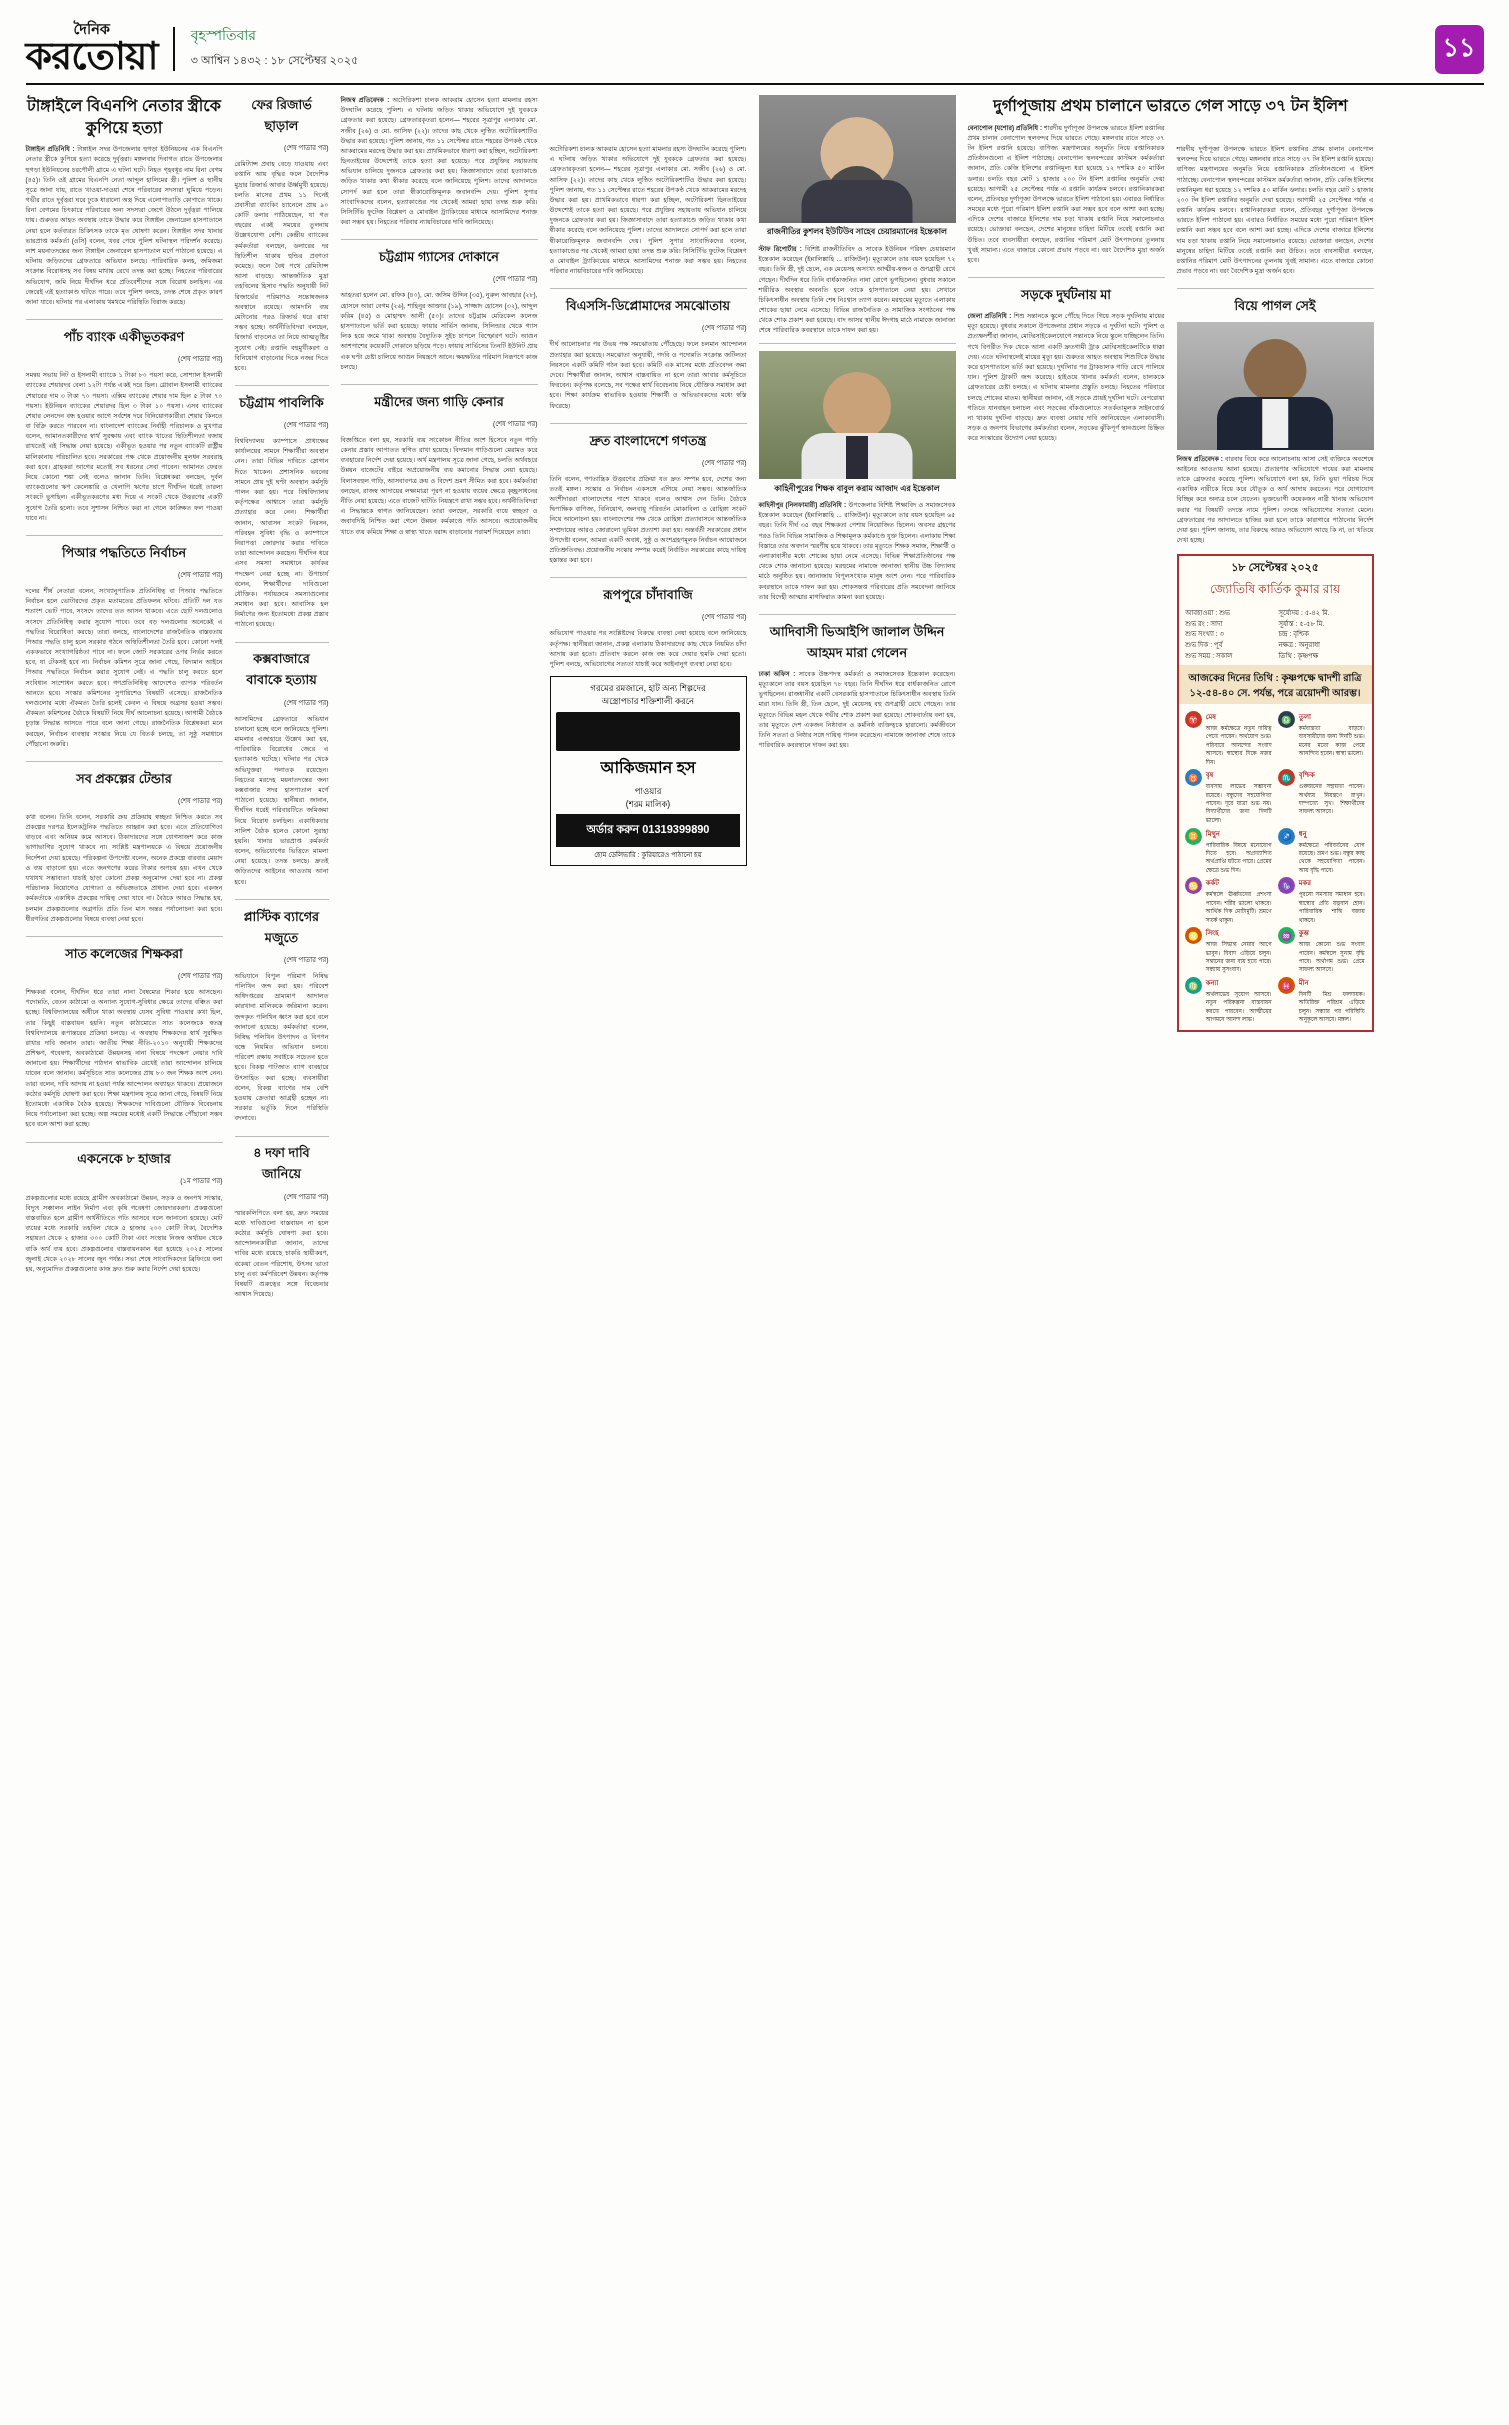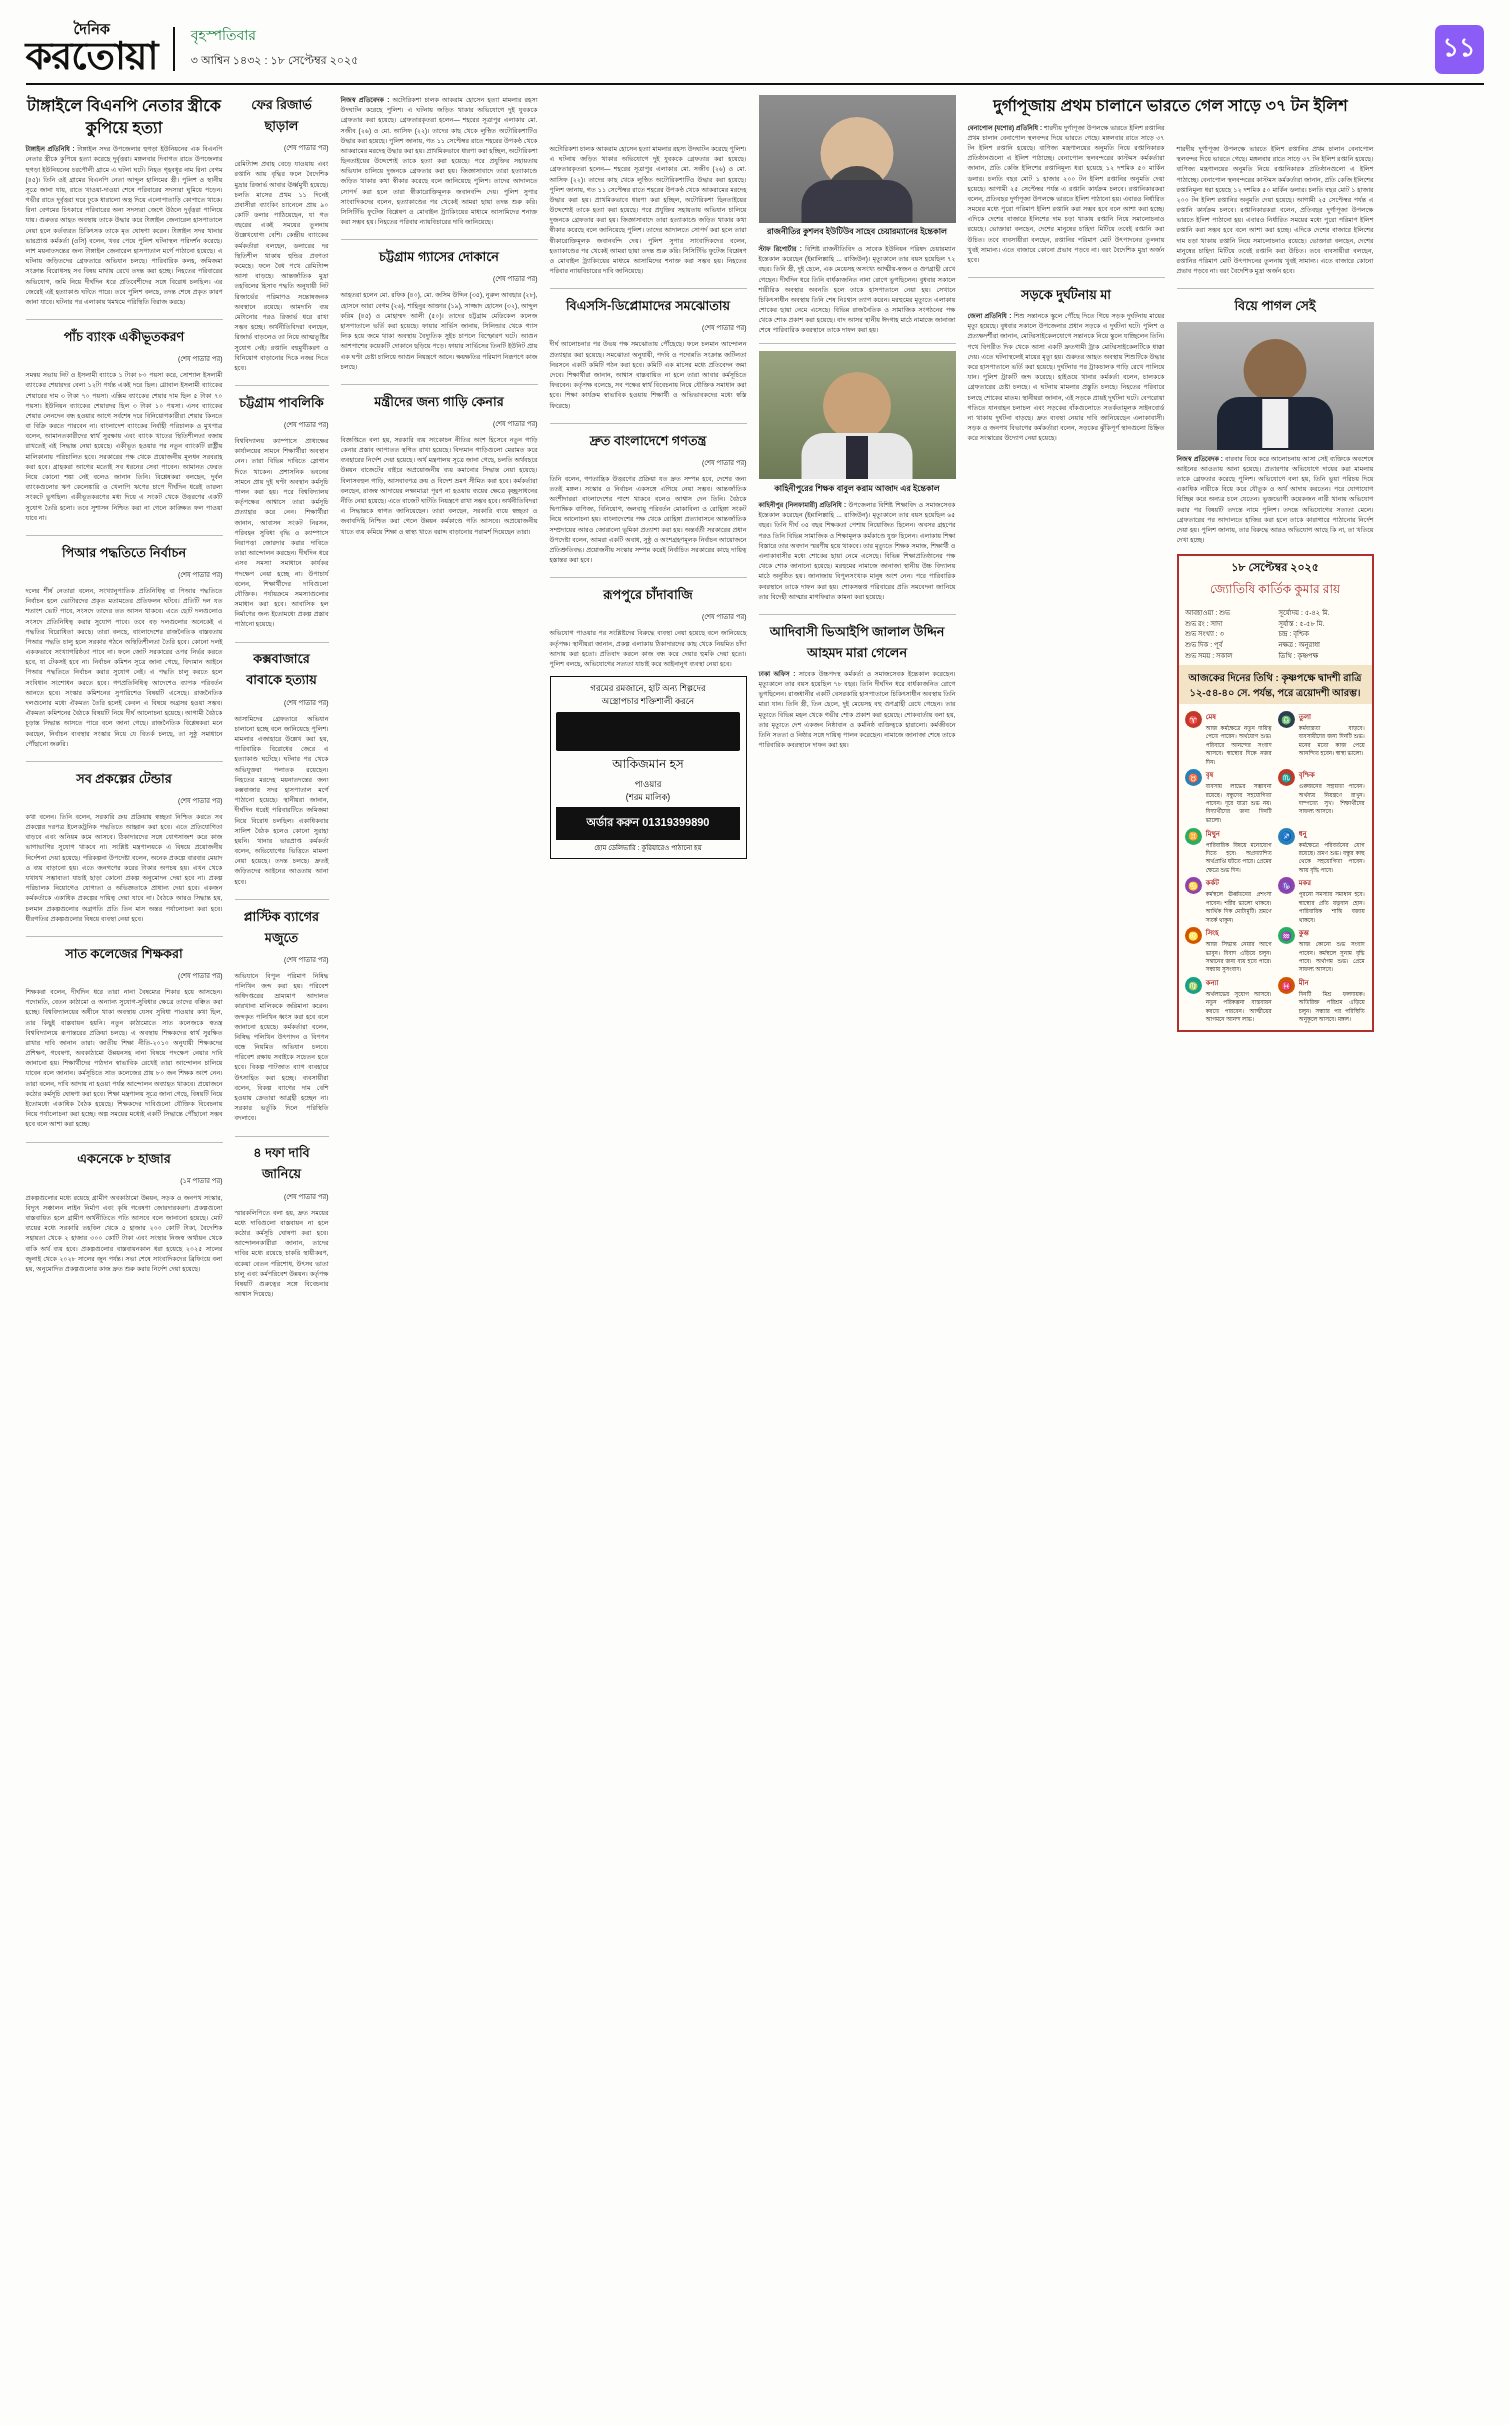--- a/index.html
+++ b/index.html
@@ -10,42 +10,42 @@
   }
   
   .masthead{display:flex;align-items:flex-end;border-bottom:2.6px solid #111;padding-bottom:8.5px;}
   .logo-wrap{display:flex;flex-direction:column;align-items:flex-start;}
   .logo-small{font-size:14.5px;font-weight:bold;color:#111;line-height:1;margin-left:48px;margin-bottom:1.7px;}
   .logo-big{font-size:38px;font-weight:bold;color:#111;line-height:.95;letter-spacing:-0.9px;}
   .mast-rule{width:2.6px;background:#111;height:44px;margin:0 15.3px 3.4px 15.3px;}
   .mast-date{display:flex;flex-direction:column;justify-content:flex-end;padding-bottom:3.4px;}
   .mast-day{font-size:14px;color:#15803d;margin-bottom:4.3px;}
   .mast-dt{font-size:11px;color:#222;}
-  .pageno{margin-left:auto;width:49px;height:49px;background:#8b5cf6;color:#fff;border-radius:6.8px;
+  .pageno{margin-left:auto;width:49px;height:49px;background:#a21caf;color:#fff;border-radius:6.8px;
           display:flex;align-items:center;justify-content:center;font-size:25.5px;font-weight:bold;}
   
   .grid{display:grid;grid-template-columns:197px 94px 197px 197px 197px 197px 197px;
         column-gap:12px;margin-top:10.2px;position:relative;}
   .col{position:relative;}
   h2.hl{font-size:16px;line-height:1.35;font-weight:bold;color:#111;text-align:center;margin:0 0 6px 0;}
   h3.sub{font-size:12.8px;font-weight:bold;text-align:center;margin:12px 0 5.1px 0;color:#111;
          border-top:0.9px solid #bbb;padding-top:6.8px;}
   .body{font-size:6.3px;line-height:1.62;text-align:justify;color:#1a1a1a;
         letter-spacing:0.04px;}
   .body p{margin:0 0 4.3px 0;}
   .lede{font-weight:bold;}
   .jump{font-size:6.8px;text-align:right;margin:1.7px 0 5.1px 0;color:#222;}
   .hr{border-top:0.9px solid #bbb;margin:7.7px 0 6.8px 0;}
   
   .photo{width:100%;background:#7d7f80;position:relative;overflow:hidden;margin-bottom:3.4px;}
   .cap{font-size:8px;text-align:center;font-weight:bold;line-height:1.45;margin-bottom:6px;color:#111;}
   
   .adbox{border:1.7px solid #111;padding:5.1px;text-align:center;margin-top:6.8px;}
   .adbox .t1{font-size:8.5px;line-height:1.5;}
-  .adbox .t2{font-size:12px;font-weight:normal;margin:3.4px 0;}
+  .adbox .t2{font-size:16px;font-weight:bold;margin:3.4px 0;}
   .adbox .phone{background:#111;color:#fff;font-size:11px;font-weight:bold;padding:7px 0;margin-top:3.4px;}
   
   .rashi{border:2.6px solid #b03030;margin-top:8.5px;background:#fffdf5;}
   .rashi-head{background:#f3e4c8;display:flex;align-items:center;padding:5.1px 6.8px;}
   .rashi-seal{width:36px;height:36px;border-radius:50%;border:1.7px solid #b03030;
               display:flex;align-items:center;justify-content:center;font-size:6px;color:#b03030;
               text-align:center;line-height:1.1;background:#fff;}
   .rashi-title{flex:1;text-align:center;color:#b03030;font-size:22px;font-weight:bold;}
   .rashi-date{text-align:center;font-size:11px;font-weight:bold;color:#111;padding:3.4px 0 0 0;}
   .rashi-by{text-align:center;font-size:12px;color:#b03030;padding:1.7px 0 4.3px 0;}

